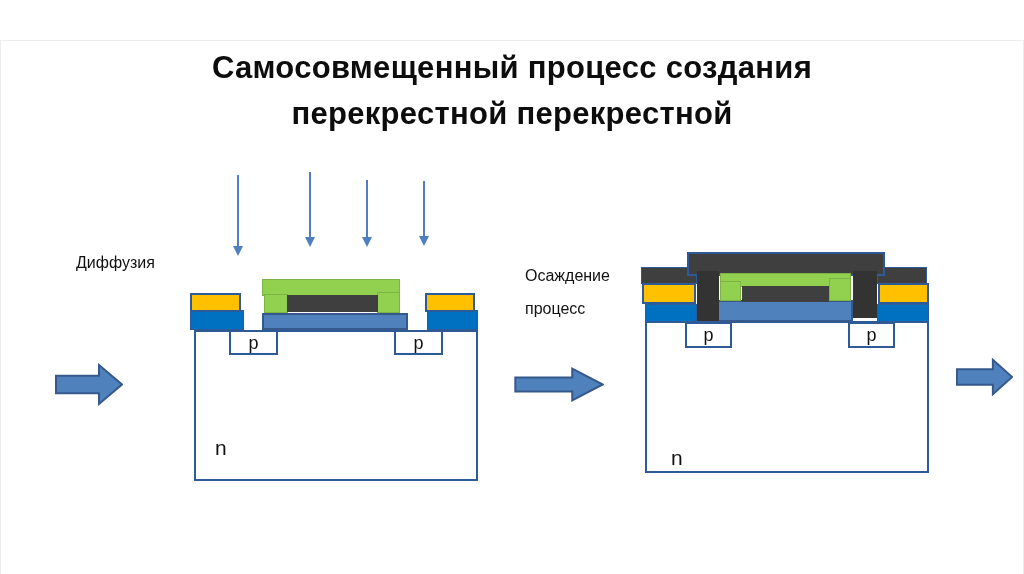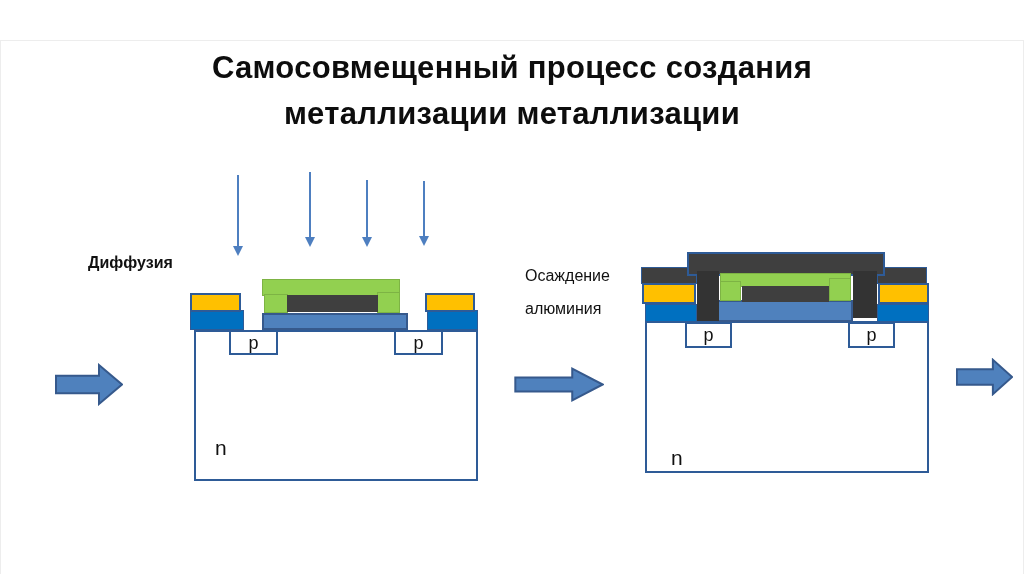--- a/index.html
+++ b/index.html
@@ -22,21 +22,21 @@
     border:1px solid #ededed;border-bottom:2px solid #d9d9d9;
     font-family:"Liberation Sans", sans-serif;color:#111;margin-top:40px;
   }
   .title{
     position:absolute;left:0;right:0;top:4px;margin:0;
     text-align:center;font-size:31px;font-weight:700;line-height:46px;
     letter-spacing:.3px;color:var(--title-color);
   }
   .title span{display:block;}
   .stage-label{position:absolute;font-size:16px;line-height:33px;color:#111;}
-  .lbl-left{left:87px;top:205px;font-weight:bold;}
+  .lbl-left{left:75px;top:205px;}
   .lbl-right{left:524px;top:218px;}
 
   .rect{position:absolute;box-sizing:border-box;}
   .substrate{background:#fff;border:2px solid var(--substrate-border);}
   .sub-left{left:193px;top:289px;width:284px;height:151px;}
   .sub-right{left:644px;top:280px;width:284px;height:152px;}
 
   .pbox{background:#fff;border:2px solid var(--substrate-border);
         display:flex;align-items:center;justify-content:center;
         font-size:18px;line-height:1;color:#111;}
@@ -100,21 +100,21 @@
   .fa-2{left:513px;top:326px;width:90px;height:35px;}
   .fa-3{left:955px;top:317px;width:57px;height:38px;}
 </style>
 </head>
 <body>
 
 <div class="slide">
 
   <h1 class="title">
     <span>Самосовмещенный процесс создания</span>
-    <span>металлизации металлизации</span>
+    <span>перекрестной перекрестной</span>
   </h1>
 
   <div class="stage-label lbl-left">
     <div>Диффузия</div>
   </div>
 
   <div class="varrow va-1"></div>
   <div class="varrow va-2"></div>
   <div class="varrow va-3"></div>
   <div class="varrow va-4"></div>
@@ -139,21 +139,21 @@
   <div class="rect basebar"></div>
   <div class="rect green g-top"></div>
   <div class="rect green g-pl"></div>
   <div class="rect green g-pr"></div>
   <div class="rect graybar gb-l"></div>
 
   <div class="nlab n-left">n</div>
 
   <div class="stage-label lbl-right">
     <div>Осаждение</div>
-    <div>алюминия</div>
+    <div>процесс</div>
   </div>
 
   <svg class="flow fa-2" viewBox="0 0 68 42" preserveAspectRatio="none" aria-hidden="true">
     <polygon points="1,12.5 44,12.5 44,2 67,21 44,40 44,29.5 1,29.5"></polygon>
   </svg>
 
   <div class="rect substrate sub-right"></div>
   <div class="rect oxblue band-l"></div>
   <div class="rect oxblue band-r"></div>
   <div class="rect band-c"></div>

